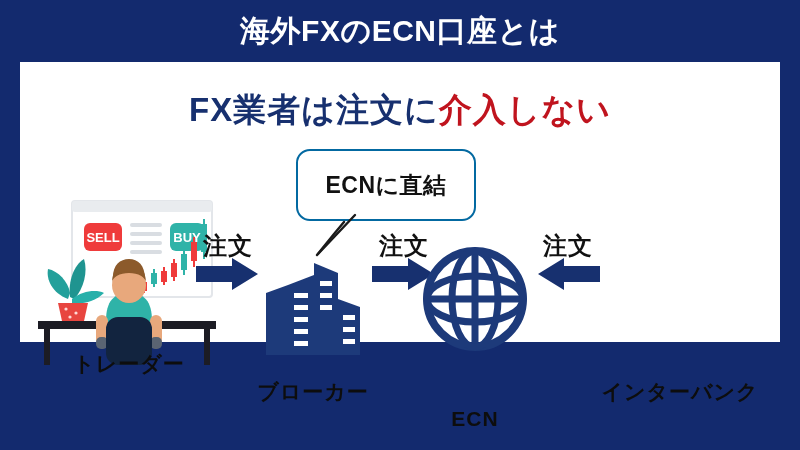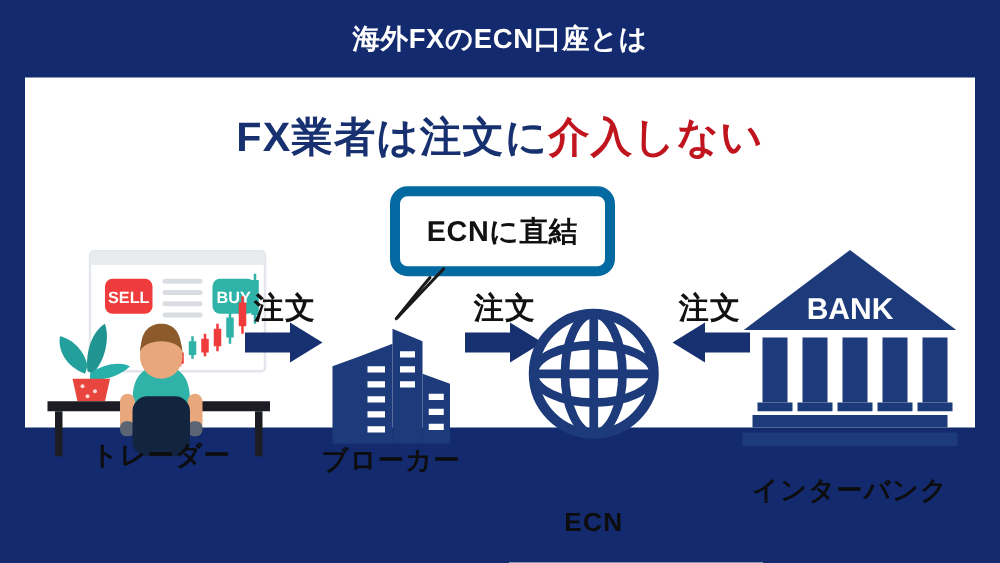--- a/index.html
+++ b/index.html
@@ -7,42 +7,42 @@
     width:800px;height:450px;overflow:hidden;
     background:#132a6e;
     font-family:"Liberation Sans","DejaVu Sans",sans-serif;
   }
   #stage{position:relative;width:800px;height:450px;}
 
   
   .title{
     position:absolute;left:0;top:0;width:800px;height:62px;
     display:flex;align-items:center;justify-content:center;
-    color:#ffffff;font-size:22px;font-weight:bold;letter-spacing:.5px;
+    color:#ffffff;font-size:30px;font-weight:bold;letter-spacing:.5px;
   }
 
   
   .panel{
     position:absolute;left:20px;top:62px;width:760px;height:280px;
     background:#ffffff;
   }
 
   
   .headline{
     position:absolute;left:0;top:26px;width:760px;
     text-align:center;font-size:33px;font-weight:bold;letter-spacing:1px;
     white-space:nowrap;
   }
   .hl-navy{color:#17306f;}
   .hl-red{color:#c0141e;}
 
   
   .bubble{
-    position:absolute;left:292px;top:87px;width:180px;height:72px;
-    border:8px solid #0369a1;border-radius:14px;background:#ffffff;
+    position:absolute;left:276px;top:87px;width:180px;height:72px;
+    border:2px solid #0369a1;border-radius:14px;background:#ffffff;
     display:flex;align-items:center;justify-content:center;
     font-size:23px;font-weight:bold;color:#111;letter-spacing:.5px;
     box-sizing:border-box;
   }
   .bubble-tail{position:absolute;left:278px;top:150px;width:60px;height:48px;}
 
   
   .node{position:absolute;}
   .node-label{
     position:absolute;text-align:center;font-size:21px;font-weight:bold;
@@ -172,21 +172,21 @@
           <rect x="62" y="46" width="12" height="5" fill="#ffffff"></rect>
           <rect x="62" y="58" width="12" height="5" fill="#ffffff"></rect>
 
           <polygon points="80,52 102,60 102,108 80,108"></polygon>
           <rect x="85" y="68" width="12" height="5" fill="#ffffff"></rect>
           <rect x="85" y="80" width="12" height="5" fill="#ffffff"></rect>
           <rect x="85" y="92" width="12" height="5" fill="#ffffff"></rect>
         </g>
       </svg>
     </div>
-    <div class="node-label" style="left:223px;top:292px;width:140px;">ブローカー</div>
+    <div class="node-label" style="left:223px;top:316px;width:140px;">ブローカー</div>
 
     <div class="arrow-group" style="left:344px;top:168px;width:80px;height:62px;">
       <div class="arrow-text">注文</div>
       <svg class="arrow-svg" width="80" height="36" viewBox="0 0 80 36">
         <path d="M8,10 L44,10 L44,2 L70,18 L44,34 L44,26 L8,26 Z" fill="#17306f"></path>
       </svg>
     </div>
 
     <div class="node" style="left:400px;top:182px;width:110px;height:110px;">
       <svg width="110" height="110" viewBox="0 0 110 110">
@@ -203,39 +203,16 @@
     </div>
     <div class="node-label" style="left:405px;top:300px;width:100px;margin-top:45px;">ECN</div>
 
     <div class="arrow-group" style="left:508px;top:168px;width:80px;height:62px;">
       <div class="arrow-text">注文</div>
       <svg class="arrow-svg" width="80" height="36" viewBox="0 0 80 36">
         <path d="M72,10 L36,10 L36,2 L10,18 L36,34 L36,26 L72,26 Z" fill="#17306f"></path>
       </svg>
     </div>
 
-    <div class="node" style="left:570px;top:130px;width:180px;height:165px;">
-      <svg width="180" height="165" viewBox="0 0 180 165">
-
-        <polygon points="90,8 175,72 5,72" fill="#1d3a7a"></polygon>
-        <text x="90" y="63" font-family="Liberation Sans, sans-serif" font-size="24" font-weight="bold" fill="#ffffff" text-anchor="middle">BANK</text>
-
-        <g fill="#1d3a7a">
-          <rect x="20" y="78" width="20" height="52"></rect>
-          <rect x="16" y="130" width="28" height="7"></rect>
-          <rect x="52" y="78" width="20" height="52"></rect>
-          <rect x="48" y="130" width="28" height="7"></rect>
-          <rect x="84" y="78" width="20" height="52"></rect>
-          <rect x="80" y="130" width="28" height="7"></rect>
-          <rect x="116" y="78" width="20" height="52"></rect>
-          <rect x="112" y="130" width="28" height="7"></rect>
-          <rect x="148" y="78" width="20" height="52"></rect>
-          <rect x="144" y="130" width="28" height="7"></rect>
-        </g>
-
-        <rect x="12" y="140" width="156" height="10" fill="#1d3a7a"></rect>
-        <rect x="4" y="154" width="172" height="12" fill="#1d3a7a"></rect>
-      </svg>
-    </div>
     <div class="node-label" style="left:565px;top:288px;width:190px;margin-top:28px;">インターバンク</div>
 
   </div>
 </div>
 
 </body></html>

